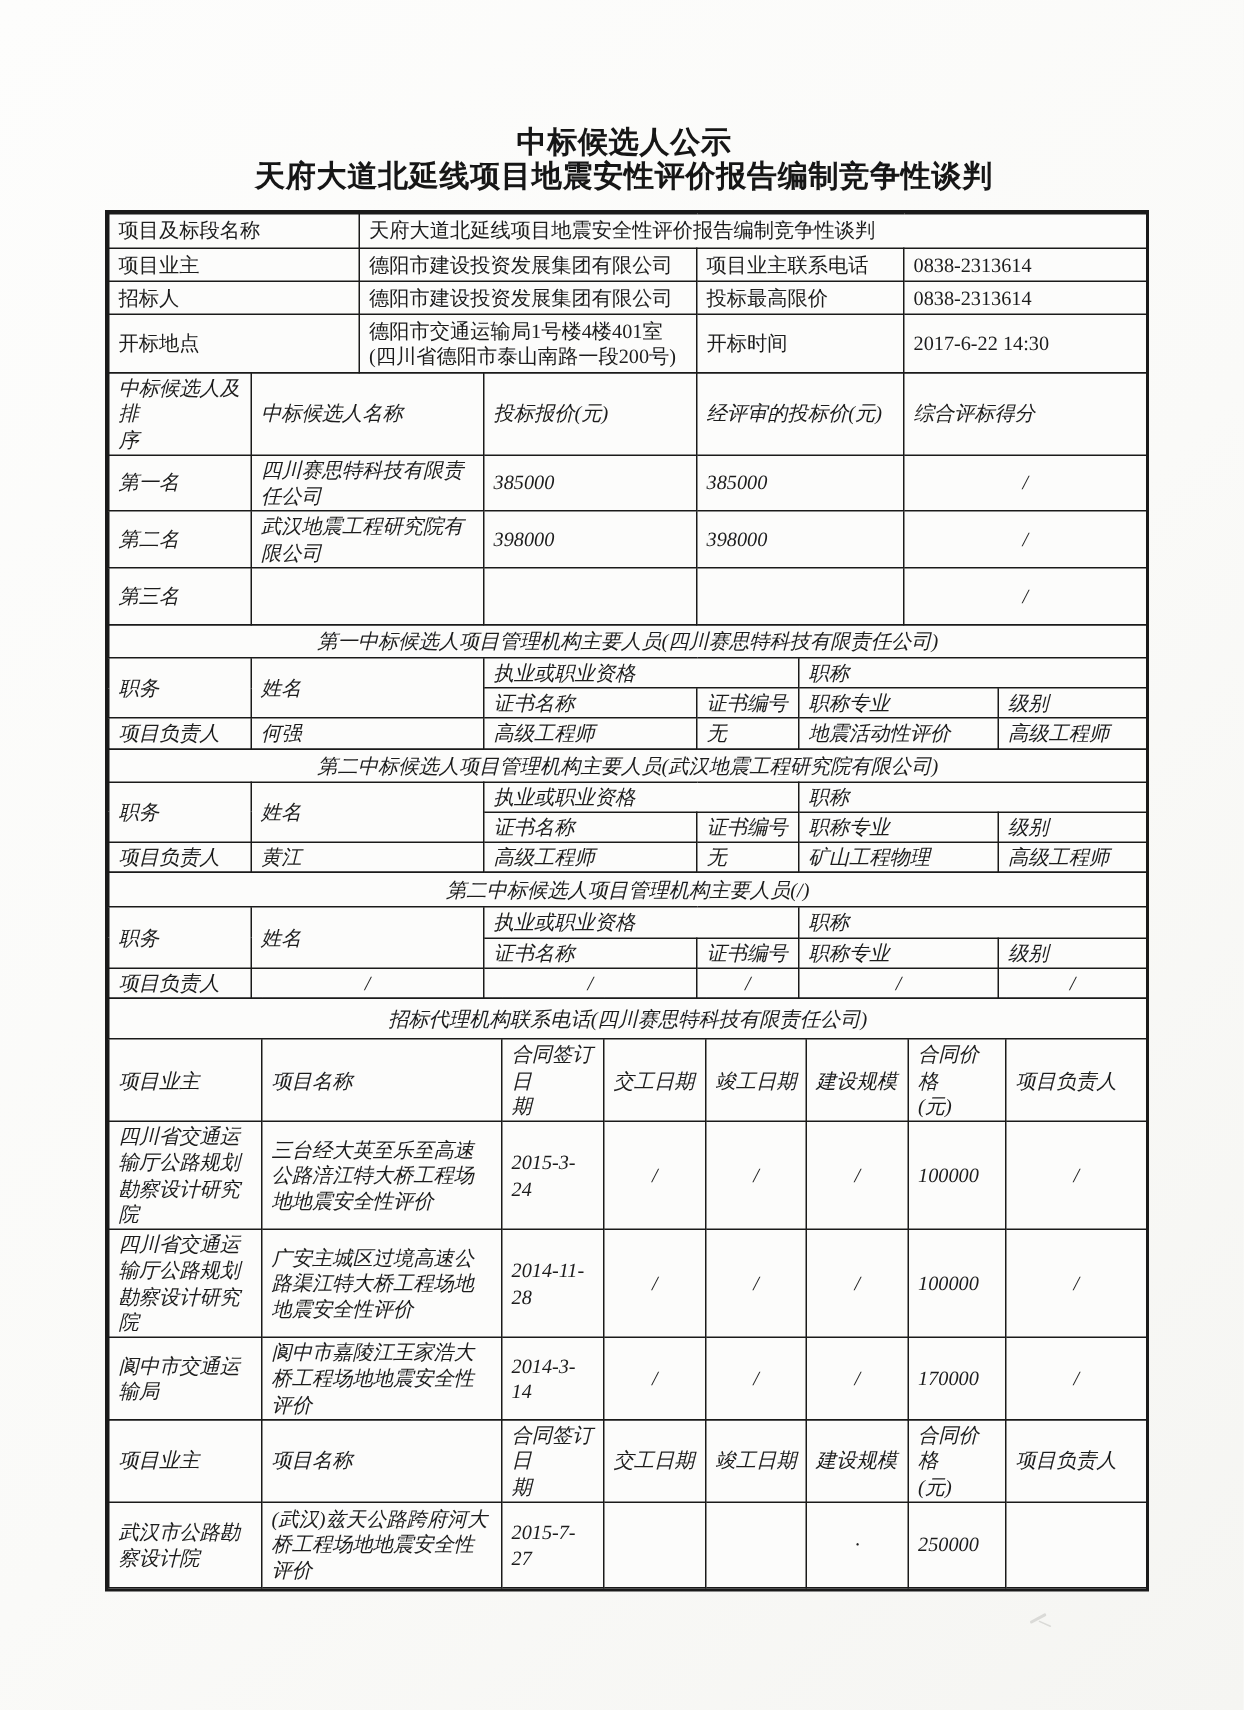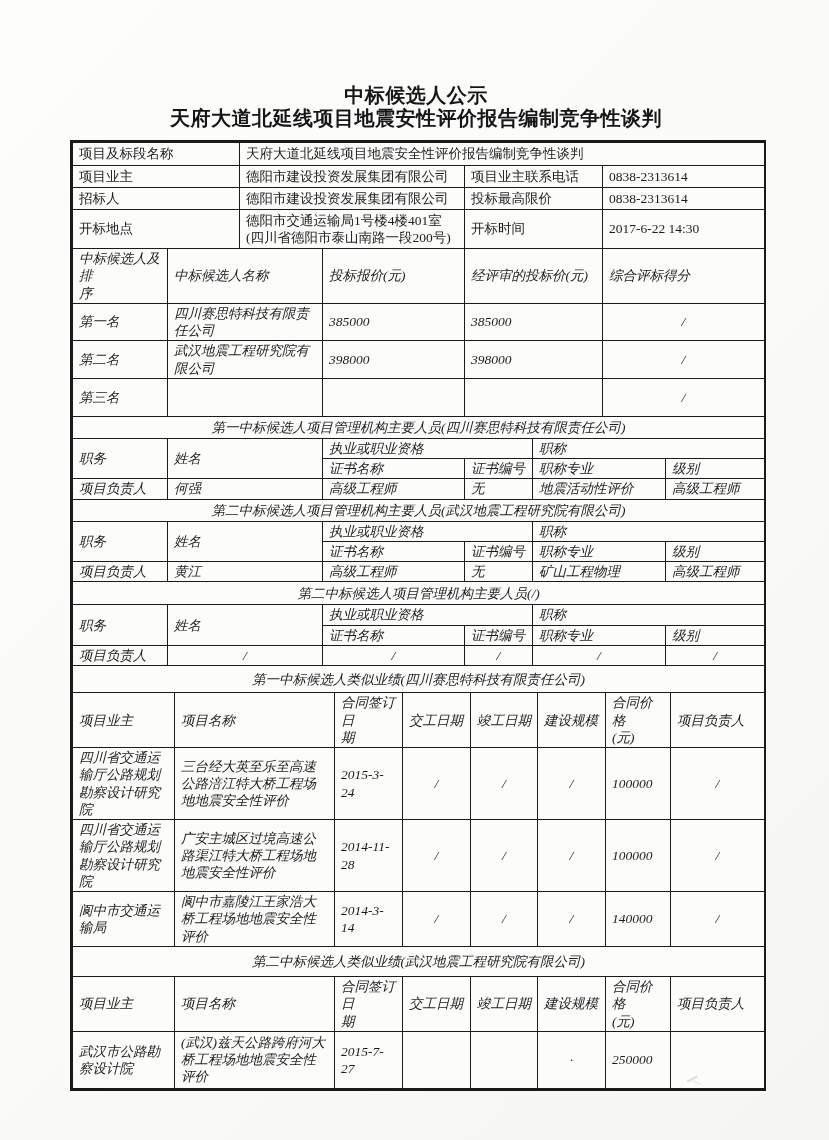--- a/index.html
+++ b/index.html
@@ -251,21 +251,21 @@
           <col style="width:160px">
           <col style="width:68px">
           <col style="width:68px">
           <col style="width:67px">
           <col style="width:68px">
           <col style="width:65px">
           <col style="width:94px">
         </colgroup>
       <tbody>
           <tr style="height:27px">
-        <td colspan="8" class="sec-title">第一中标候选人类似业绩(四川赛思特科技有限责任公司)</td>
+        <td colspan="8" class="sec-title">招标代理机构联系电话(四川赛思特科技有限责任公司)</td>
       </tr>
       <tr style="height:40px">
         <td>项目业主</td>
         <td>项目名称</td>
         <td>合同签订日
 期</td>
         <td>交工日期</td>
         <td>竣工日期</td>
         <td>建设规模</td>
         <td>合同价格
@@ -292,41 +292,38 @@
         <td>100000</td>
         <td class="ct">/</td>
       </tr>
       <tr style="height:43px">
         <td>阆中市交通运输局</td>
         <td>阆中市嘉陵江王家浩大桥工程场地地震安全性评价</td>
         <td>2014-3-14</td>
         <td class="ct">/</td>
         <td class="ct">/</td>
         <td class="ct">/</td>
-        <td>140000</td>
+        <td>170000</td>
         <td class="ct">/</td>
       </tr>
     </tbody>
       </table>
 
     <table class="sec">
       <colgroup>
           <col style="width:102px">
           <col style="width:160px">
           <col style="width:68px">
           <col style="width:68px">
           <col style="width:67px">
           <col style="width:68px">
           <col style="width:65px">
           <col style="width:94px">
         </colgroup>
       <tbody>
-          <tr style="height:30px">
-        <td colspan="8" class="sec-title">第二中标候选人类似业绩(武汉地震工程研究院有限公司)</td>
-      </tr>
       <tr style="height:44px">
         <td>项目业主</td>
         <td>项目名称</td>
         <td>合同签订日
 期</td>
         <td>交工日期</td>
         <td>竣工日期</td>
         <td>建设规模</td>
         <td>合同价格
 (元)</td>

